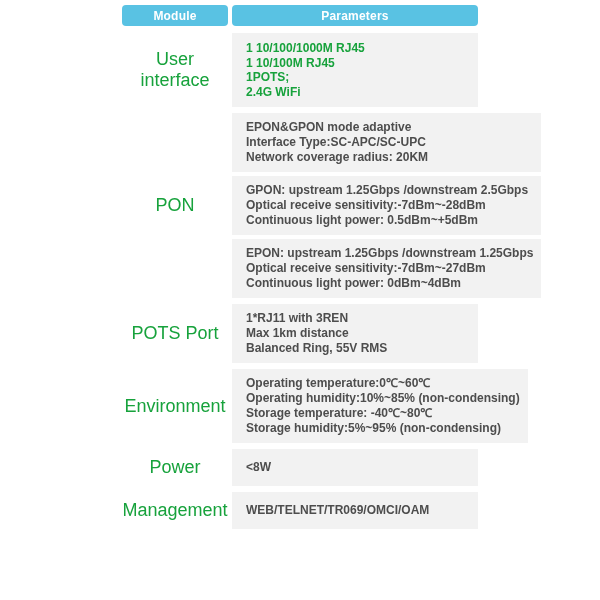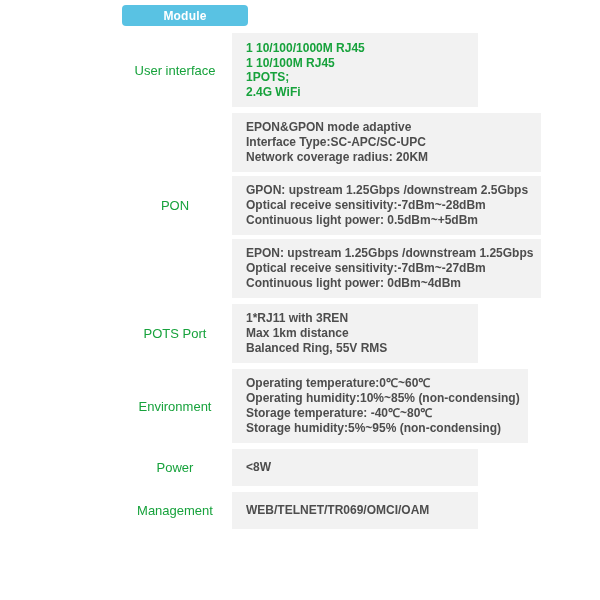--- a/index.html
+++ b/index.html
@@ -27,35 +27,35 @@
     color: var(--header-text, #ffffff);
     font-weight: bold;
     font-size: 12px;
     height: 21px;
     display: flex;
     align-items: center;
     justify-content: center;
     border-radius: 4px;
     letter-spacing: 0.2px;
   }
-  .hcell.module { width: 126px; flex: none; }
+  .hcell.module { width: 106px; flex: none; }
   .hcell.params { flex: 1; }
   .row {
     display: flex;
     gap: 4px;
     margin-bottom: 6px;
   }
   .mcell {
     width: 106px;
     flex: none;
     display: flex;
     align-items: center;
     justify-content: center;
     color: var(--module-green, #17A23C);
-    font-size: 13px;
+    font-size: 18px;
     text-align: center;
   }
   .pcol {
     flex: 1;
     display: flex;
     flex-direction: column;
     gap: 4px;
   }
   .block {
     background: var(--block-bg, #F2F2F2);
@@ -76,20 +76,21 @@
     padding-bottom: 11px;
   }
   .line { white-space: nowrap; }
 </style>
 </head>
 <body>
 
 <div class="spec-table">
   <div class="header-row">
     <div class="hcell module">Module</div>
+    <div class="hcell params">Parameters</div>
   </div>
   <div id="rows">
       <div class="row">
         <div class="mcell">User interface</div>
         <div class="pcol">
           <div class="block green">
             <div class="line">1 10/100/1000M RJ45</div>
             <div class="line">1 10/100M  RJ45</div>
             <div class="line">1POTS;</div>
             <div class="line">2.4G WiFi</div>

